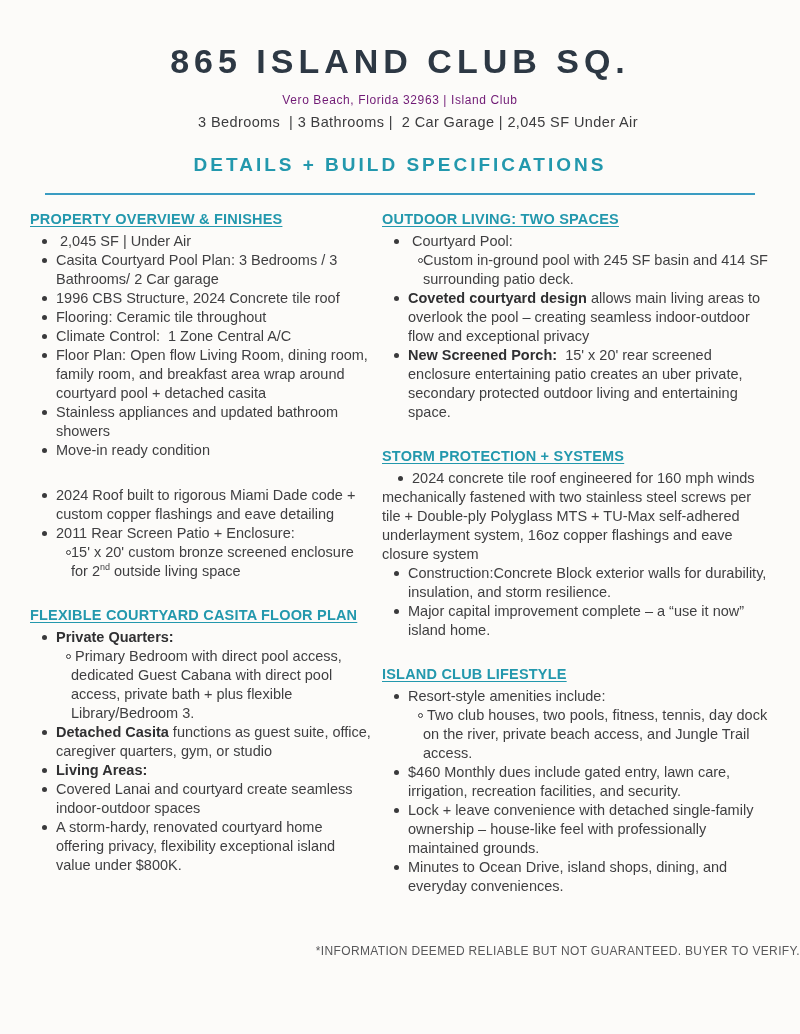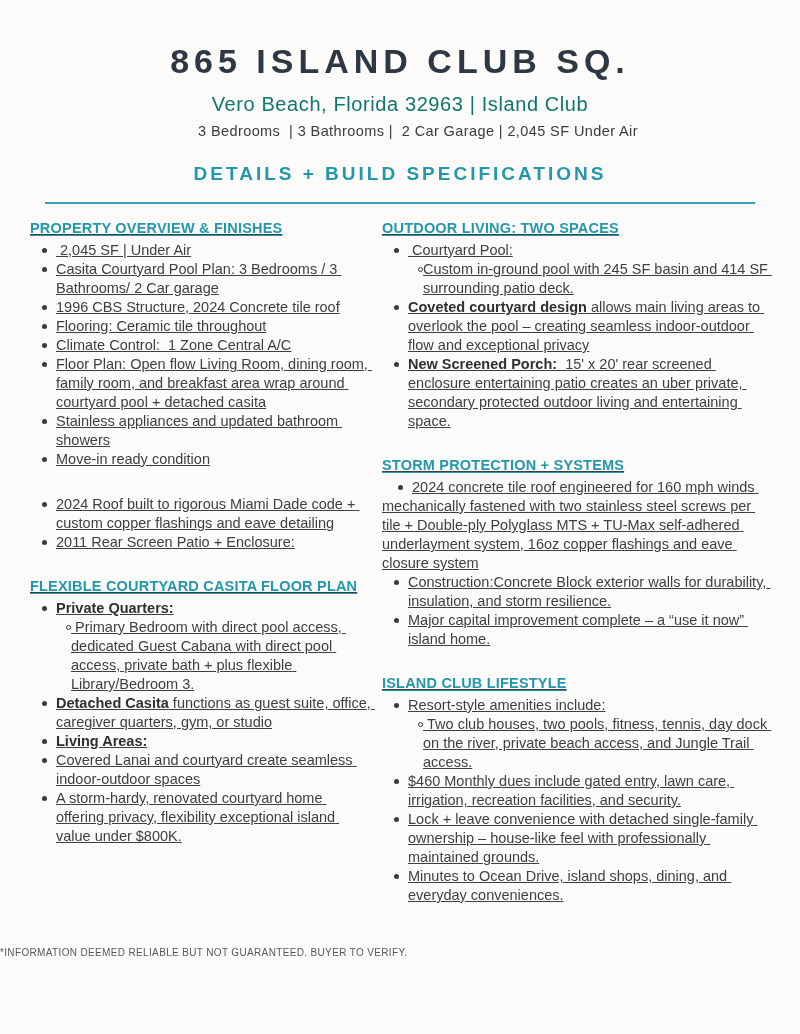--- a/index.html
+++ b/index.html
@@ -14,46 +14,46 @@
   .page{
     width:800px;height:1034px;position:relative;overflow:hidden;
     background:#fcfbf9;color:var(--body);
     font-family:"Liberation Sans",sans-serif;
   }
   .header{text-align:center;padding-top:42px;}
   .title{
     font-size:34px;font-weight:700;letter-spacing:5px;
     color:var(--navy);margin:0;
   }
-  .subtitle{margin-top:12px;font-size:20px;letter-spacing:.6px;color:#0f766e;}
+  .subtitle{margin-top:12px;font-size:12px;letter-spacing:.6px;color:#701a75;}
   .specs{margin-top:7px;font-size:14.5px;letter-spacing:.4px;color:#3c3c3e;white-space:pre-wrap;padding-left:36px;}
   .details-heading{
     margin-top:24px;font-size:19px;font-weight:700;letter-spacing:3px;color:var(--teal);
   }
   .divider{margin:17px auto 0;width:710px;height:2px;background:var(--divider);}
-  .columns{display:flex;padding:16px 28px 0 30px;gap:10px;text-decoration:underline;}
+  .columns{display:flex;padding:16px 28px 0 30px;gap:10px;}
   .col-left{width:342px;flex:none;}
   .col-right{flex:1;min-width:0;}
   .section{margin-bottom:26px;}
   .sec-h{
     font-size:14.5px;font-weight:700;color:var(--teal);margin:0 0 5px;
     letter-spacing:.2px;text-decoration:underline;text-underline-offset:2px;
   }
   .li{font-size:14.5px;line-height:19px;white-space:pre-wrap;}
   .l1{display:flex;gap:9px;padding-left:12px;}
   .l2{display:flex;padding-left:36px;}
   .dot{flex:none;width:5px;height:5px;border-radius:50%;background:#3a3a3c;margin-top:7px;}
   .circ{flex:none;width:5px;height:5px;border-radius:50%;border:1px solid #3a3a3c;background:transparent;margin-top:7px;}
   .li.flat{display:block;padding-left:0;}
   .li.flat .dot{display:inline-block;margin:0 9px 2px 16px;}
   .b{font-weight:700;color:#303032;}
   sup{font-size:9px;line-height:0;}
   .footer{
-    position:absolute;left:0;right:0;bottom:76px;text-align:left;
-    font-size:10px;letter-spacing:.35px;color:#58585a;
+    position:absolute;left:0;right:0;bottom:76px;text-align:right;
+    font-size:12px;letter-spacing:.35px;color:#58585a;
   }
 </style>
 </head>
 <body>
 
 <div class="page">
   <div class="header">
     <h1 class="title">865 ISLAND CLUB SQ.</h1>
     <div class="subtitle">Vero Beach, Florida 32963 | Island Club</div>
     <div class="specs">3 Bedrooms  | 3 Bathrooms |  2 Car Garage | 2,045 SF Under Air</div>
@@ -70,20 +70,21 @@
           <div class="li l1"><span class="dot"></span><span class="txt"><span>1996 CBS Structure, 2024 Concrete tile roof</span></span></div>
           <div class="li l1"><span class="dot"></span><span class="txt"><span>Flooring: Ceramic tile throughout</span></span></div>
           <div class="li l1"><span class="dot"></span><span class="txt"><span>Climate Control:  1 Zone Central A/C</span></span></div>
           <div class="li l1"><span class="dot"></span><span class="txt"><span>Floor Plan: Open flow Living Room, dining room, family room, and breakfast area wrap around courtyard pool + detached casita</span></span></div>
           <div class="li l1"><span class="dot"></span><span class="txt"><span>Stainless appliances and updated bathroom showers</span></span></div>
           <div class="li l1"><span class="dot"></span><span class="txt"><span>Move-in ready condition</span></span></div>
         </div>
         <div class="section">
           <div class="li l1"><span class="dot"></span><span class="txt"><span>2024 Roof built to rigorous Miami Dade code + custom copper flashings and eave detailing</span></span></div>
           <div class="li l1"><span class="dot"></span><span class="txt"><span>2011 Rear Screen Patio + Enclosure:</span></span></div>
+          <div class="li l2"><span class="circ"></span><span class="txt"><span>15' x 20' custom bronze screened enclosure for 2</span><sup>nd</sup><span> outside living space</span></span></div>
         </div>
         <div class="section">
           <h2 class="sec-h">FLEXIBLE COURTYARD CASITA FLOOR PLAN</h2>
           <div class="li l1"><span class="dot"></span><span class="txt"><span class="b">Private Quarters:</span></span></div>
           <div class="li l2"><span class="circ"></span><span class="txt"><span> Primary Bedroom with direct pool access, dedicated Guest Cabana with direct pool access, private bath + plus flexible Library/Bedroom 3.</span></span></div>
           <div class="li l1"><span class="dot"></span><span class="txt"><span class="b">Detached Casita</span><span> functions as guest suite, office, caregiver quarters, gym, or studio</span></span></div>
           <div class="li l1"><span class="dot"></span><span class="txt"><span class="b">Living Areas:</span></span></div>
           <div class="li l1"><span class="dot"></span><span class="txt"><span>Covered Lanai and courtyard create seamless indoor-outdoor spaces</span></span></div>
           <div class="li l1"><span class="dot"></span><span class="txt"><span>A storm-hardy, renovated courtyard home offering privacy, flexibility exceptional island value under $800K.</span></span></div>
         </div>

